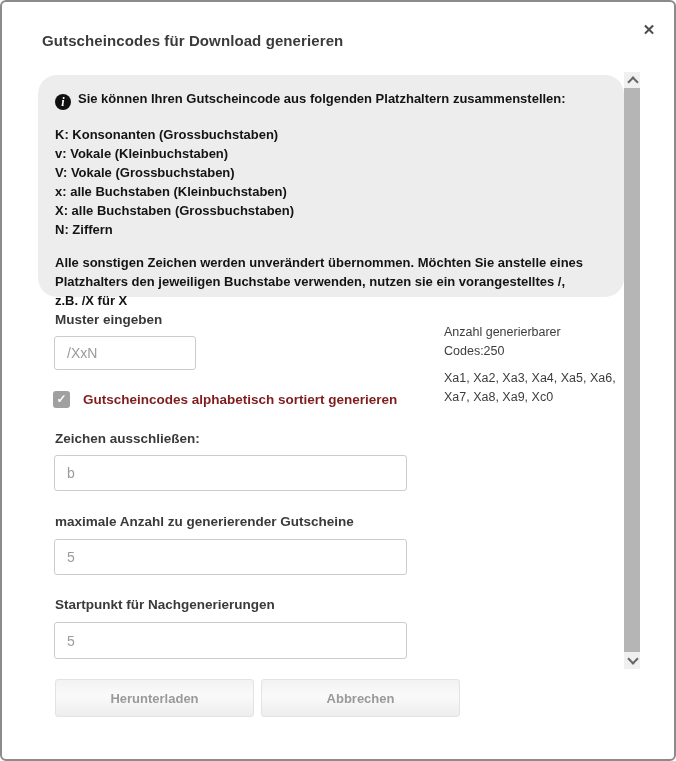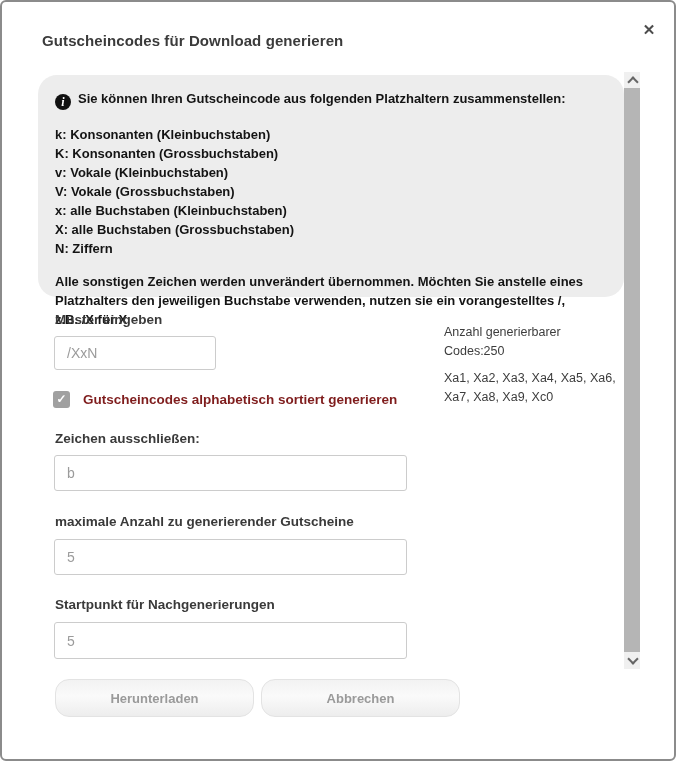--- a/index.html
+++ b/index.html
@@ -18,21 +18,21 @@
   .text-input{position:absolute;box-sizing:border-box;border:1px solid #ccc;border-radius:3px;background:#fff;color:#9b9b9b;font-size:14px;padding:0 12px;font-family:"Liberation Sans",sans-serif;outline:none;}
 
   .sample-btn{position:absolute;left:246px;top:339px;width:173px;height:30px;background:linear-gradient(#f8f8f8,#efefef);border:1px solid #e0e0e0;border-radius:3px;color:#666;font-size:13px;font-weight:bold;font-family:"Liberation Sans",sans-serif;cursor:pointer;}
 
   .checkbox{position:absolute;left:51px;top:389px;width:17px;height:17px;background:#a0a0a0;border-radius:3px;color:#fff;font-size:12px;font-weight:bold;text-align:center;line-height:17px;cursor:pointer;}
   .checkbox-label{position:absolute;left:81px;top:390px;font-size:13.5px;font-weight:bold;color:#7f1d1d;}
 
   .preview{position:absolute;left:442px;top:321px;width:180px;font-size:12.5px;color:#3d3d3d;line-height:19px;}
   .preview .codes{margin-top:8px;}
 
-  .footer-btn{position:absolute;top:677px;width:199px;height:38px;background:linear-gradient(#f2f2f2,#fafafa 45%,#ededed);border:1px solid #e3e3e3;border-radius:14px;color:#9a9a9a;font-size:13px;font-weight:bold;font-family:"Liberation Sans",sans-serif;cursor:pointer;}
+  .footer-btn{position:absolute;top:677px;width:199px;height:38px;background:linear-gradient(#f2f2f2,#fafafa 45%,#ededed);border:1px solid #e3e3e3;border-radius:3px;color:#9a9a9a;font-size:13px;font-weight:bold;font-family:"Liberation Sans",sans-serif;cursor:pointer;}
   .download{left:53px;}
   .cancel{left:259px;}
 
   .scrollbar{position:absolute;left:622px;top:70px;width:16px;height:597px;}
   .sb-btn{position:absolute;left:0;width:16px;height:16px;background:#f0f0f0;}
   .sb-up{top:0;}
   .sb-down{bottom:0;height:17px;}
   .sb-thumb{position:absolute;left:0;top:16px;width:16px;height:564px;background:#b5b5b5;cursor:grab;}
   .chev{position:absolute;left:5px;width:6px;height:6px;border-left:2px solid #666;border-top:2px solid #666;}
   .chev-up{top:6px;transform:rotate(45deg);}
@@ -47,33 +47,32 @@
 
   <button class="close-btn">
     <span>✕</span>
   </button>
 
   <div class="infobox">
     <div class="intro">
       <span class="info-icon">i</span><span>Sie können Ihren Gutscheincode aus folgenden Platzhaltern zusammenstellen:</span>
     </div>
     <div>
-        <div>k: Konsonanten (Kleinbuchstaben)</div>
         <div>K: Konsonanten (Grossbuchstaben)</div>
         <div>v: Vokale (Kleinbuchstaben)</div>
         <div>V: Vokale (Grossbuchstaben)</div>
         <div>x: alle Buchstaben (Kleinbuchstaben)</div>
         <div>X: alle Buchstaben (Grossbuchstaben)</div>
         <div>N: Ziffern</div>
       </div>
     <div class="note">Alle sonstigen Zeichen werden unverändert übernommen. Möchten Sie anstelle eines Platzhalters den jeweiligen Buchstabe verwenden, nutzen sie ein vorangestelltes /, z.B. /X für X</div>
   </div>
 
   <div class="field-label" style="left:53px;top:310px;text-align:center;">Muster eingeben</div>
-  <input class="text-input" style="left: 52px; top: 334px; width: 162px; height: 34px;" value="/XxN">
+  <input class="text-input" style="left: 52px; top: 334px; width: 142px; height: 34px;" value="/XxN">
 
 
   <div class="checkbox">
     <span>✓</span>
   </div>
   <div class="checkbox-label">Gutscheincodes alphabetisch sortiert generieren</div>
 
   <div class="preview">
     <div>Anzahl generierbarer Codes:250</div>
     <div class="codes">Xa1, Xa2, Xa3, Xa4, Xa5, Xa6, Xa7, Xa8, Xa9, Xc0</div>

